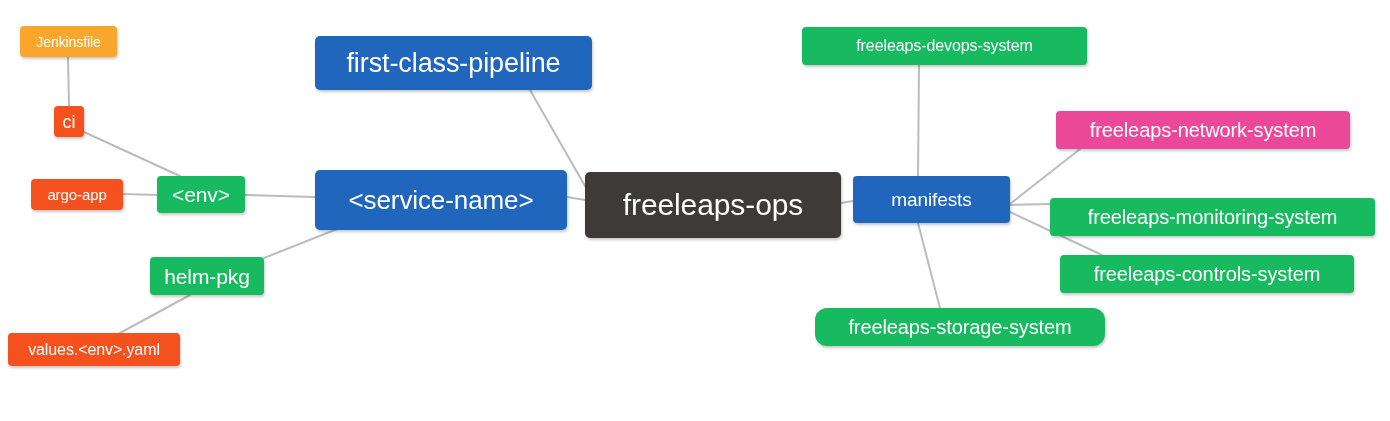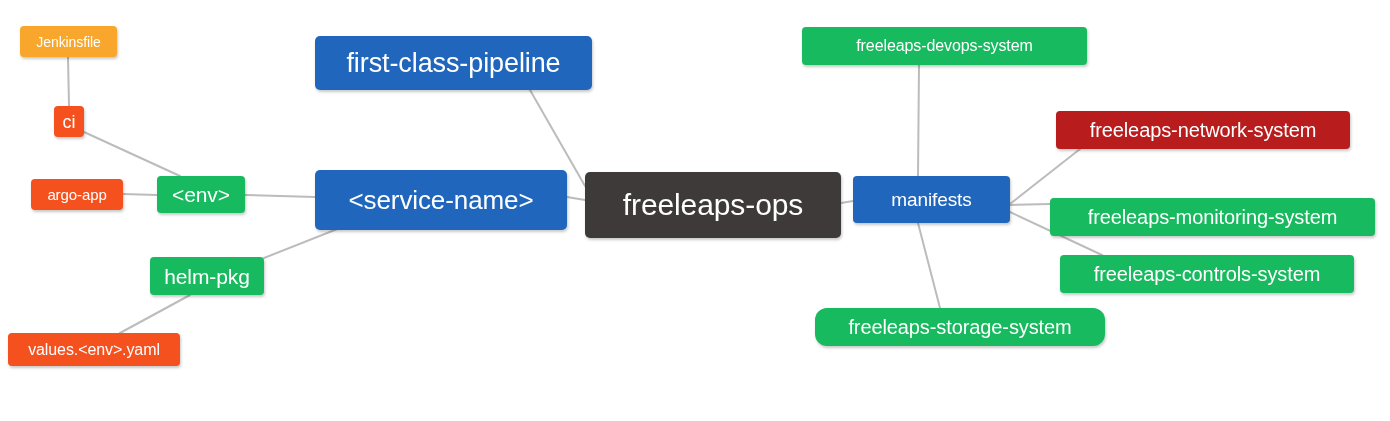--- a/index.html
+++ b/index.html
@@ -90,21 +90,21 @@
       </div>
       <div class="node" style="left: 31px; top: 179px; width: 92px; height: 31px; background: rgb(244, 81, 30); font-size: 15px; border-radius: 4px;">
         <span class="node-label">argo-app</span>
       </div>
       <div class="node" style="left: 8px; top: 333px; width: 172px; height: 33px; background: rgb(244, 81, 30); font-size: 16px; border-radius: 4px;">
         <span class="node-label">values.&lt;env&gt;.yaml</span>
       </div>
       <div class="node" style="left: 802px; top: 27px; width: 285px; height: 38px; background: rgb(23, 186, 94); font-size: 16px; border-radius: 4px;">
         <span class="node-label">freeleaps-devops-system</span>
       </div>
-      <div class="node" style="left: 1056px; top: 111px; width: 294px; height: 38px; background: #b91c1c; font-size: 20px; border-radius: 4px;">
+      <div class="node" style="left: 1056px; top: 111px; width: 294px; height: 38px; background: #ec4899; font-size: 20px; border-radius: 4px;">
         <span class="node-label">freeleaps-network-system</span>
       </div>
       <div class="node" style="left: 1050px; top: 198px; width: 325px; height: 38px; background: rgb(23, 186, 94); font-size: 20px; border-radius: 4px;">
         <span class="node-label">freeleaps-monitoring-system</span>
       </div>
       <div class="node" style="left: 1060px; top: 255px; width: 294px; height: 38px; background: rgb(23, 186, 94); font-size: 20px; border-radius: 4px;">
         <span class="node-label">freeleaps-controls-system</span>
       </div>
       <div class="node" style="left: 815px; top: 308px; width: 290px; height: 38px; background: rgb(23, 186, 94); font-size: 20px; border-radius: 12px;">
         <span class="node-label">freeleaps-storage-system</span>

